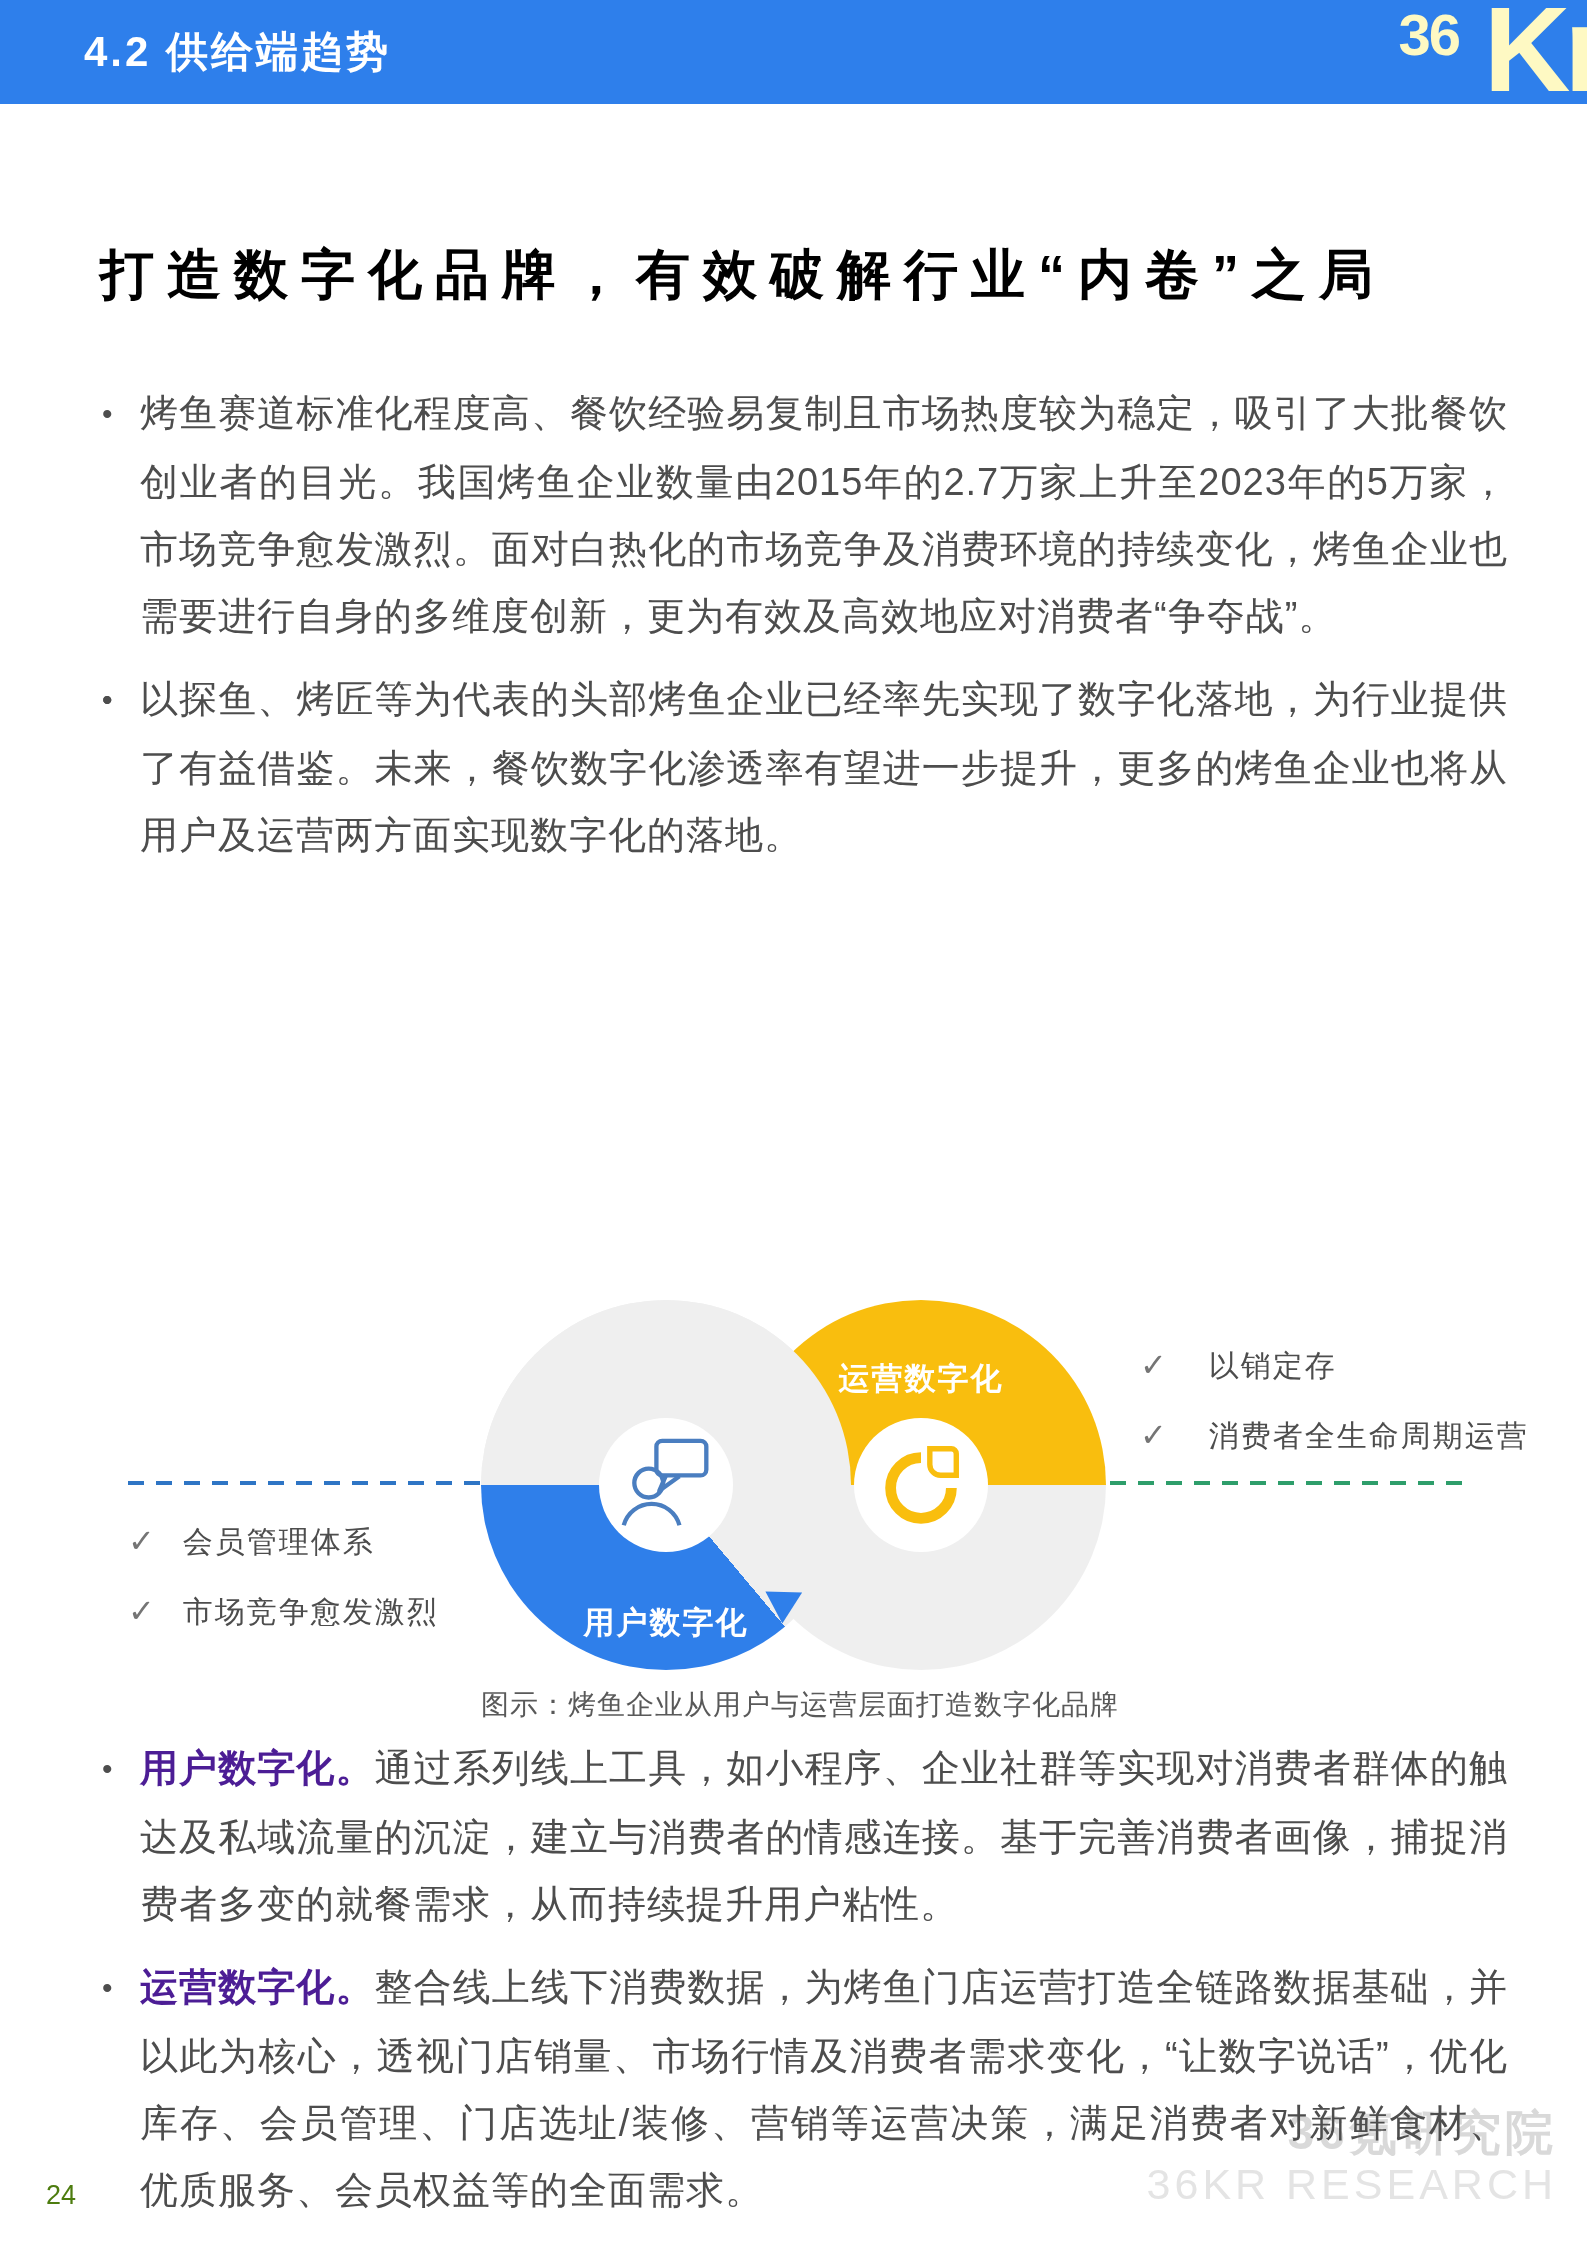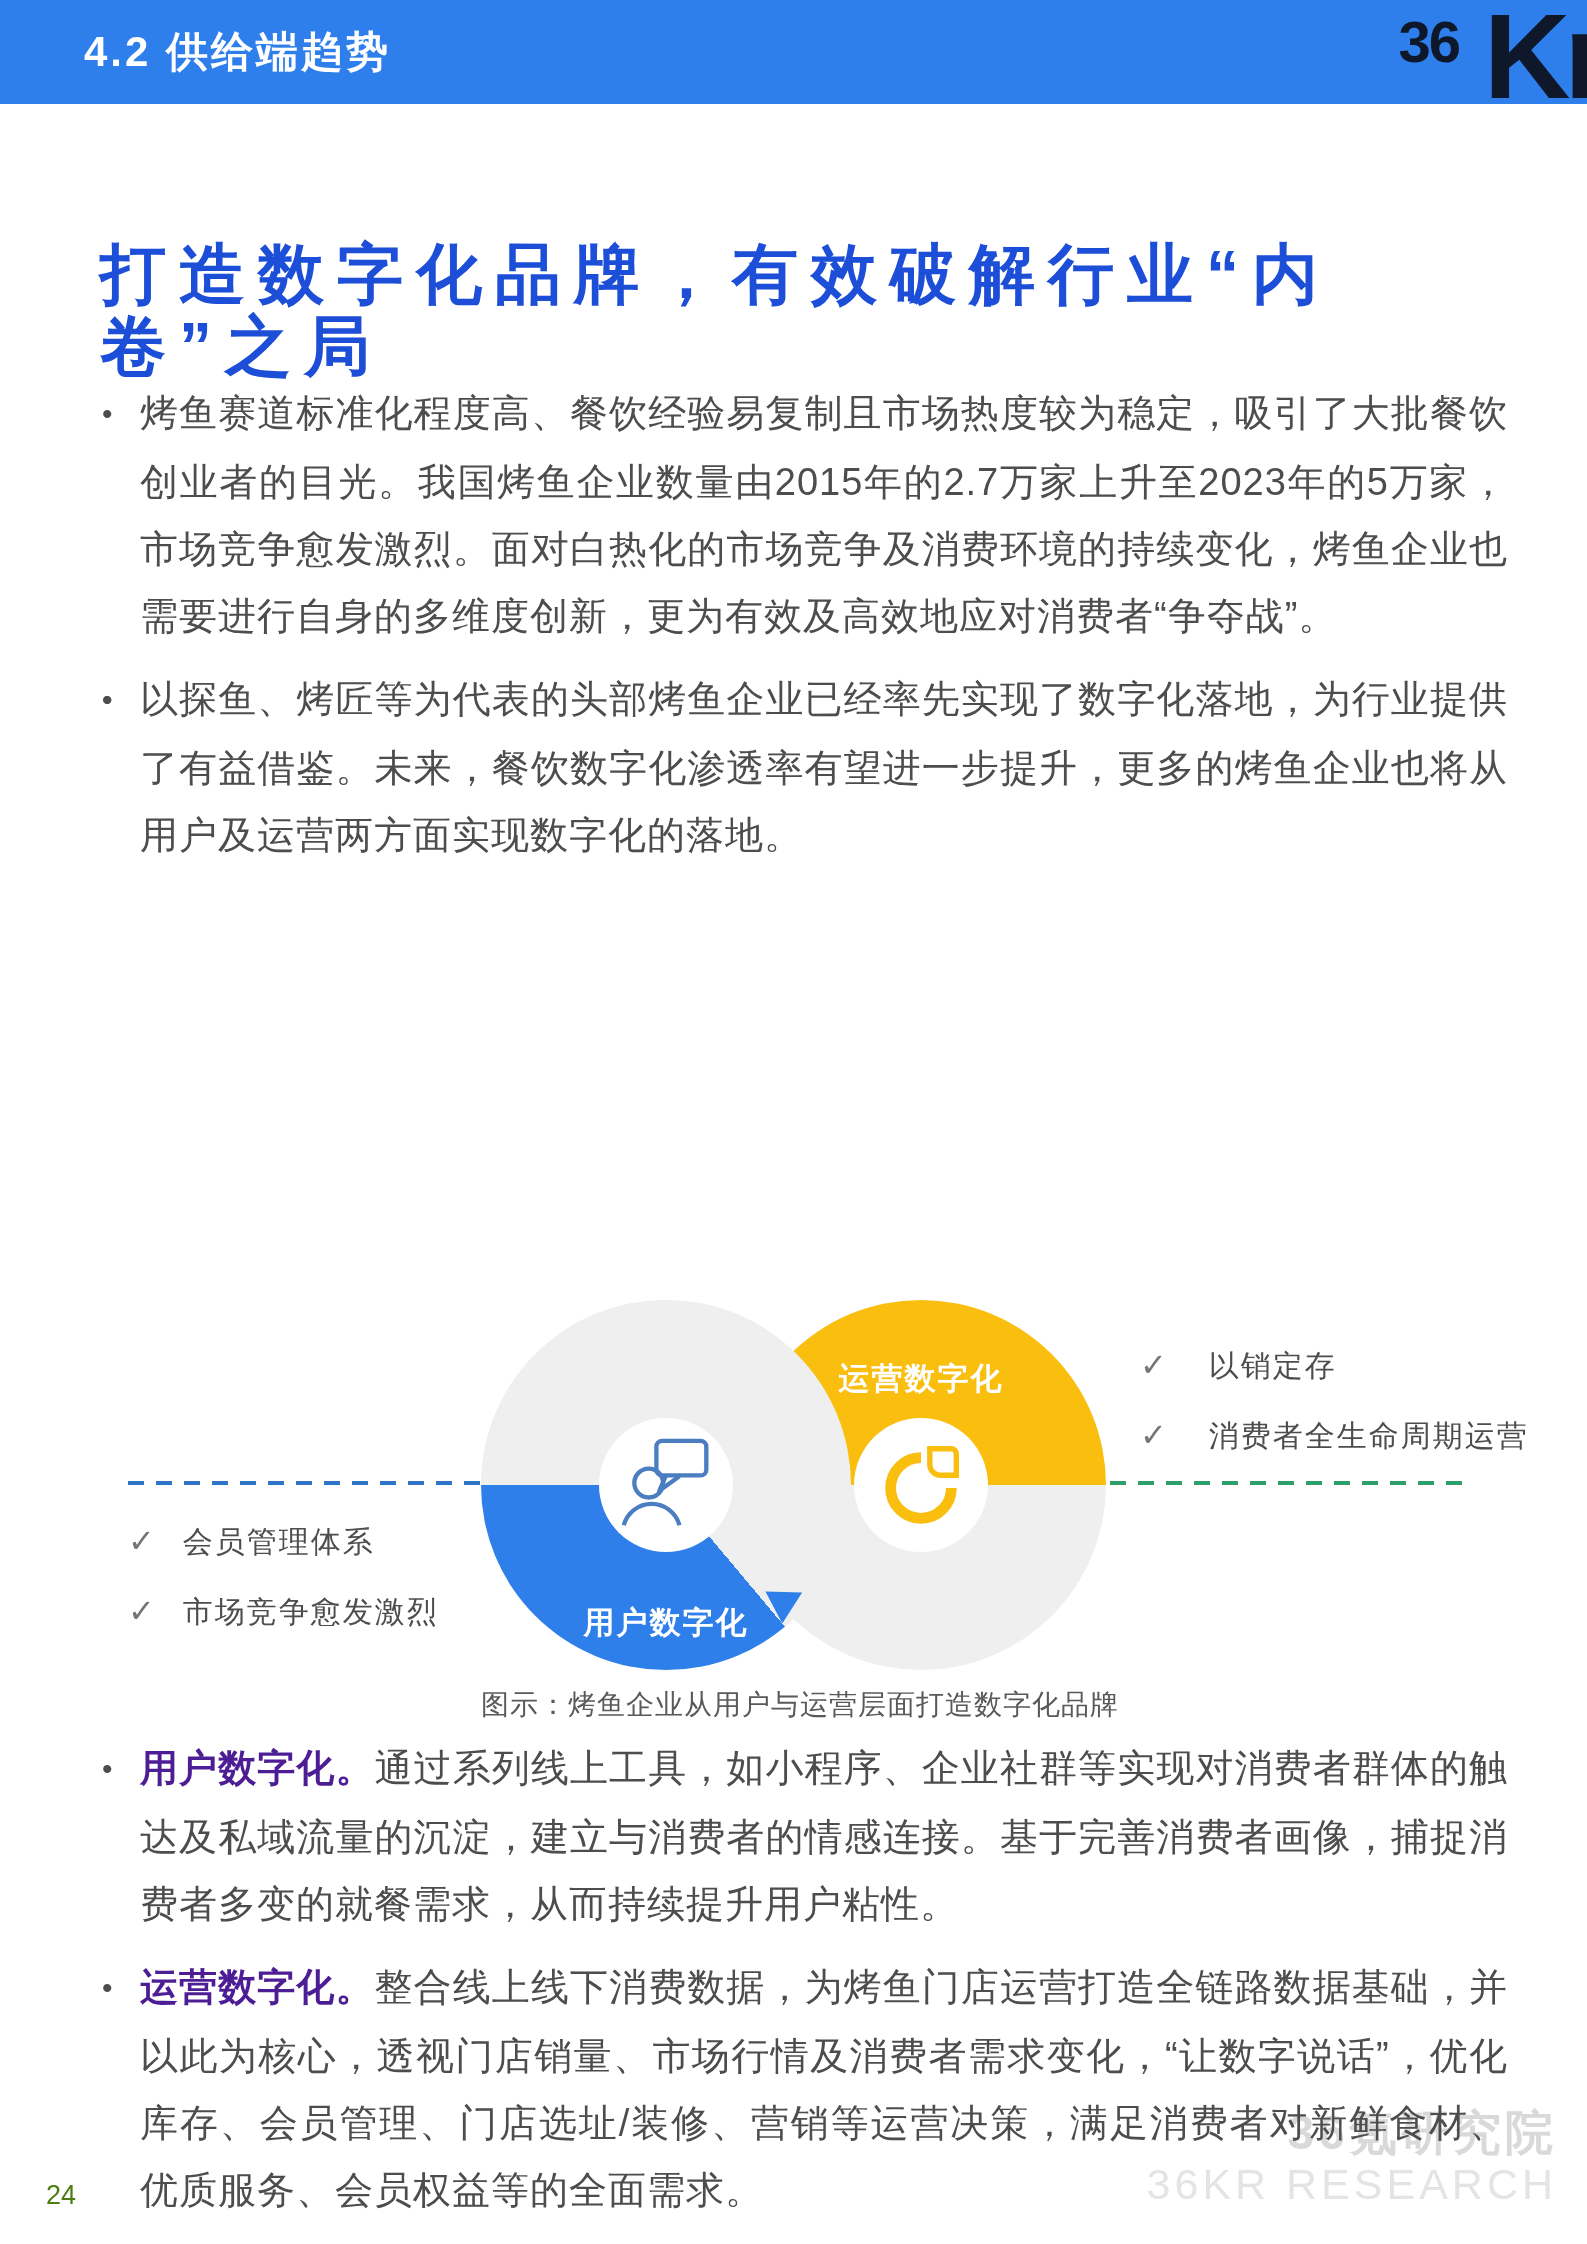--- a/index.html
+++ b/index.html
@@ -7,28 +7,28 @@
   .page {
     position:relative; width:1587px; height:2244px; background:#ffffff;
     overflow:hidden; font-family:"Liberation Sans","DejaVu Sans",sans-serif;
     color:#4d4d4d;
   }
   
   .header-bar { position:absolute; left:0; top:0; width:1587px; height:104px;
     background:#2E7FEB; z-index:5; }
   .header-section { position:absolute; left:84px; top:26px; font-size:42px;
     font-weight:bold; color:#ffffff; letter-spacing:3px; line-height:52px; }
-  .logo { position:absolute; right:0; top:12px; width:220px; height:120px; color:#0f172a; }
+  .logo { position:absolute; right:0; top:5px; width:220px; height:120px; color:#fef9c3; }
   .logo-36 { position:absolute; right:128px; top:2px; font-size:58px; font-weight:bold;
     line-height:56px; letter-spacing:-2px; }
   .logo-kr { position:absolute; right:-18px; top:-16px; font-size:120px; font-weight:bold;
     line-height:120px; letter-spacing:-6px; }
   
   .main-title { position:absolute; left:100px; top:238px; width:1420px;
-    font-size:66px; font-weight:bold; color:#1d4ed8; letter-spacing:13px; line-height:72px; }
+    font-size:54px; font-weight:bold; color:#000000; letter-spacing:13px; line-height:72px; }
   
   .bullets { position:absolute; left:100px; width:1408px; list-style:none; z-index:2; }
   .bullets-top { top:380px; }
   .bullets-bottom { top:1735px; }
   .bullets li { position:relative; padding-left:40px; margin-bottom:16px;
     font-size:38px; line-height:67px; letter-spacing:1px; text-align:justify;
     color:#4d4d4d; }
   .dot { position:absolute; left:2px; top:0; font-size:30px; line-height:67px; color:#4d4d4d; }
   .lead { font-weight:bold; color:#4c1d95;font-family:Liberation Mono, monospace; }
   

